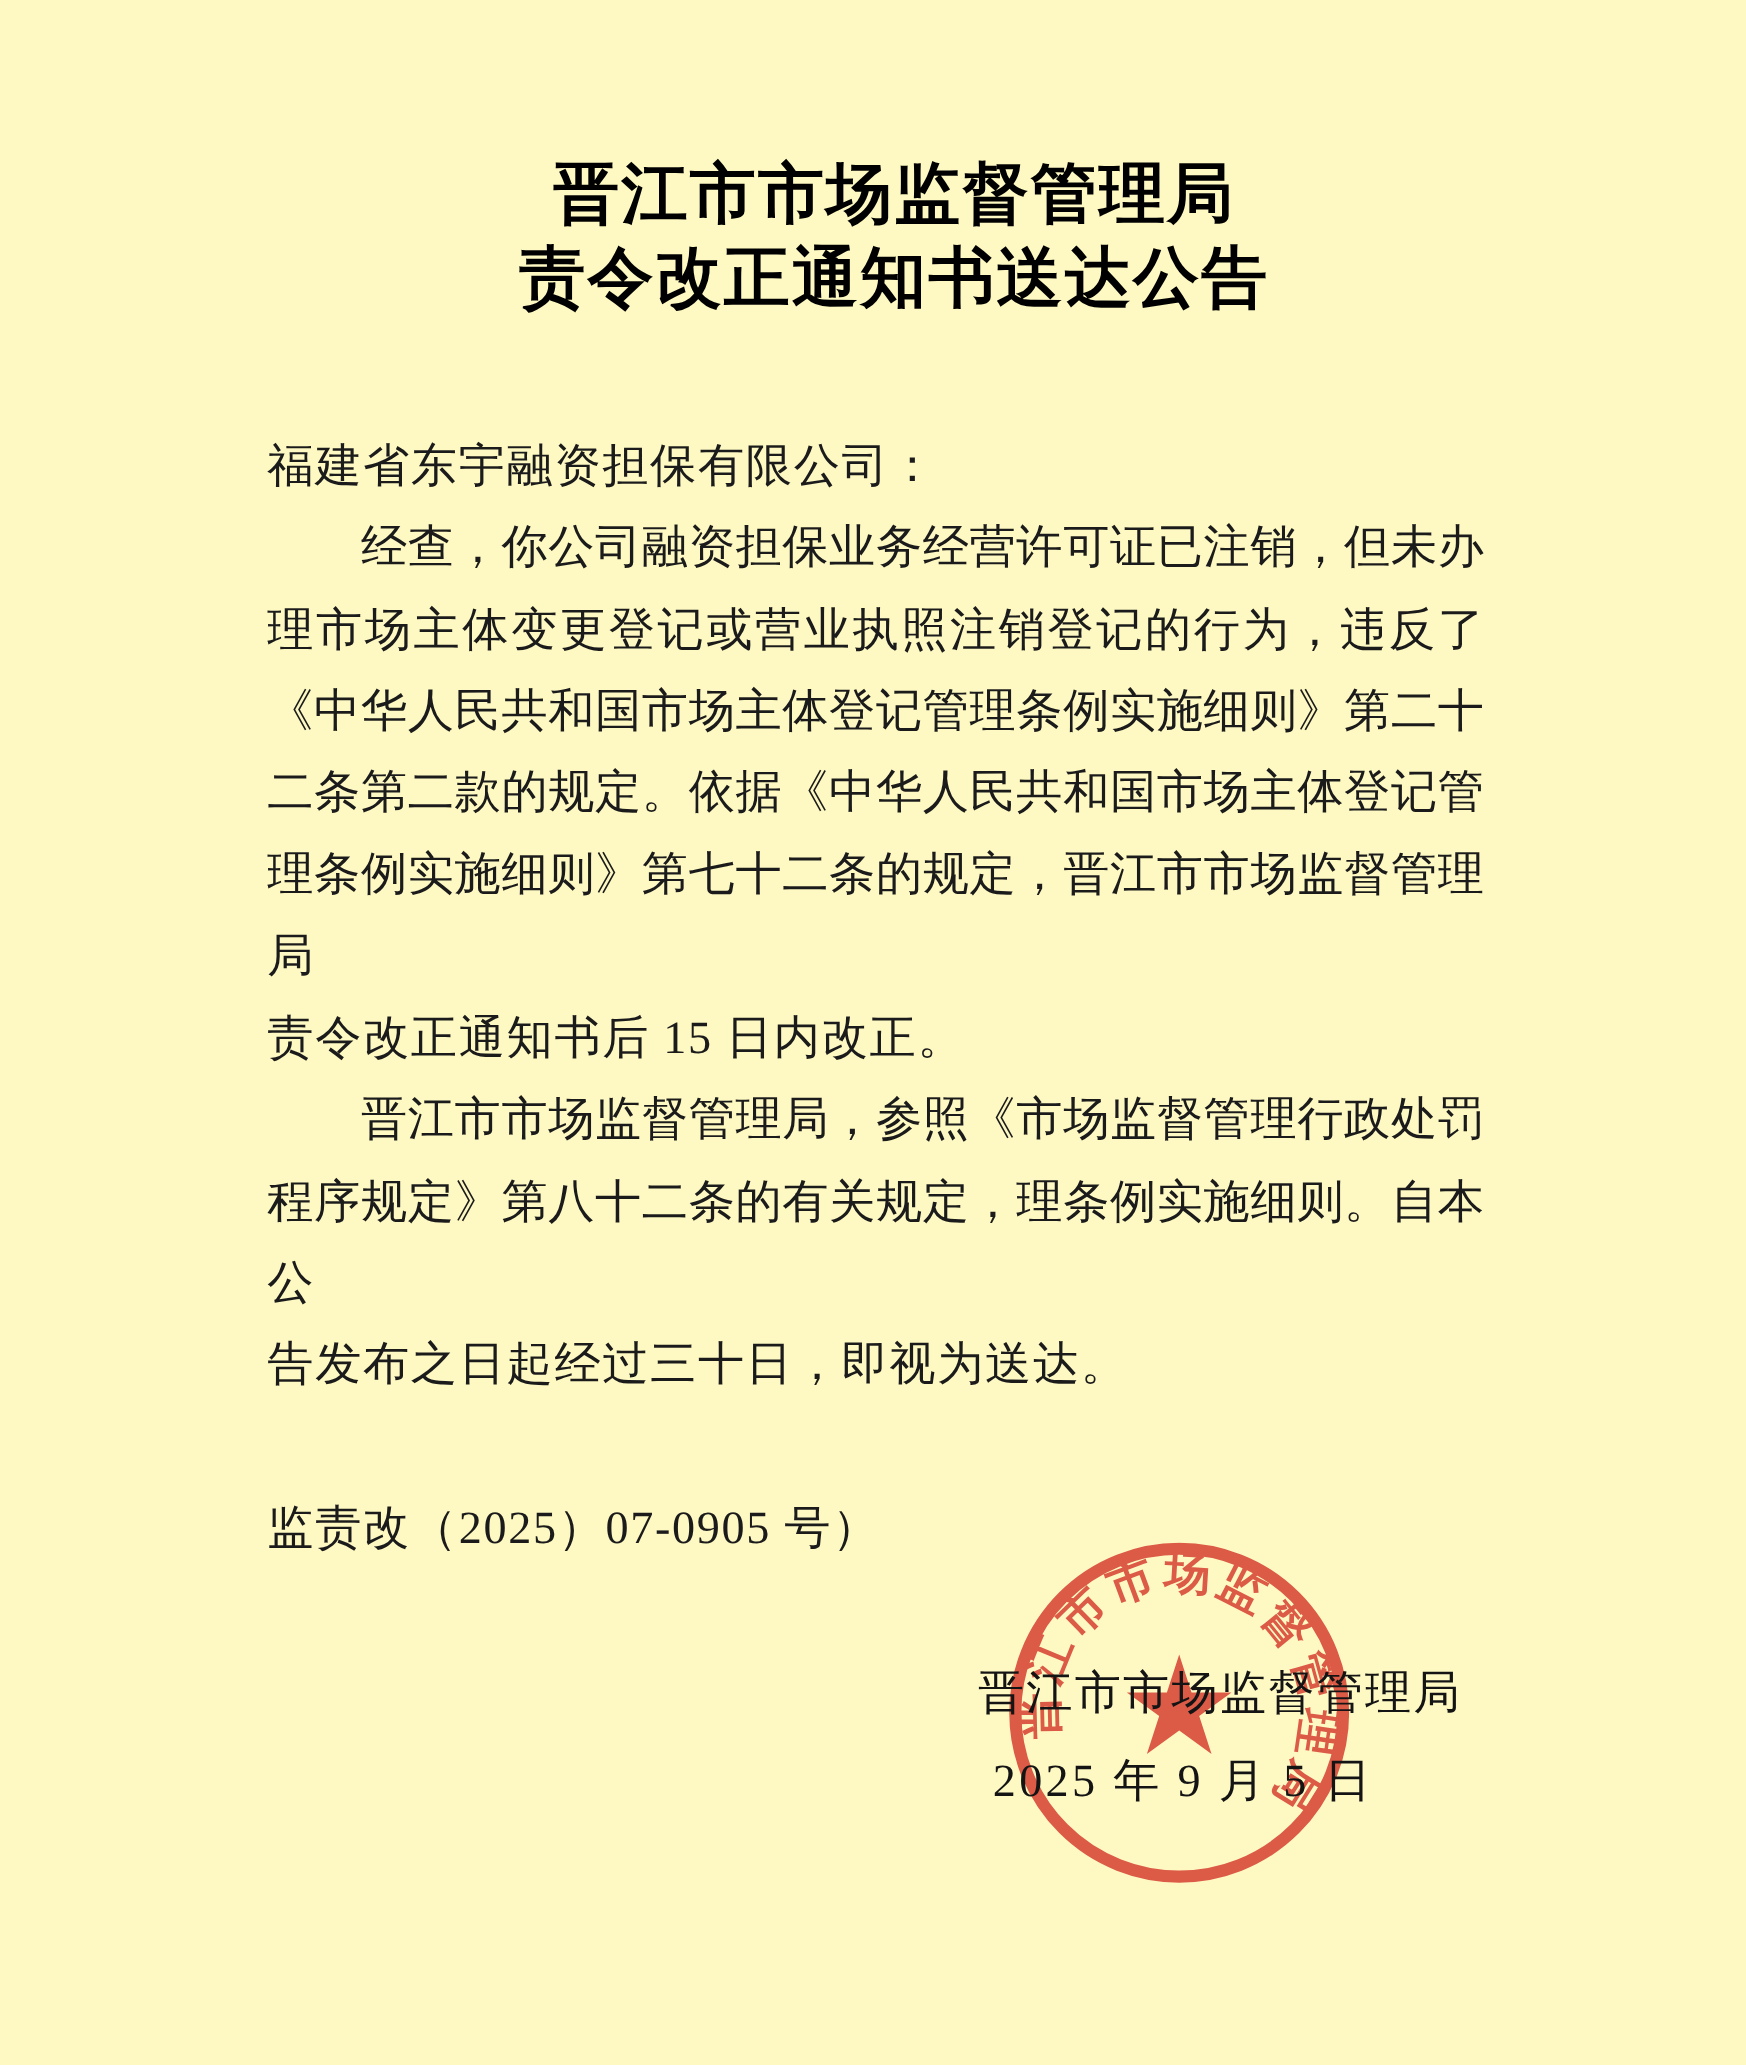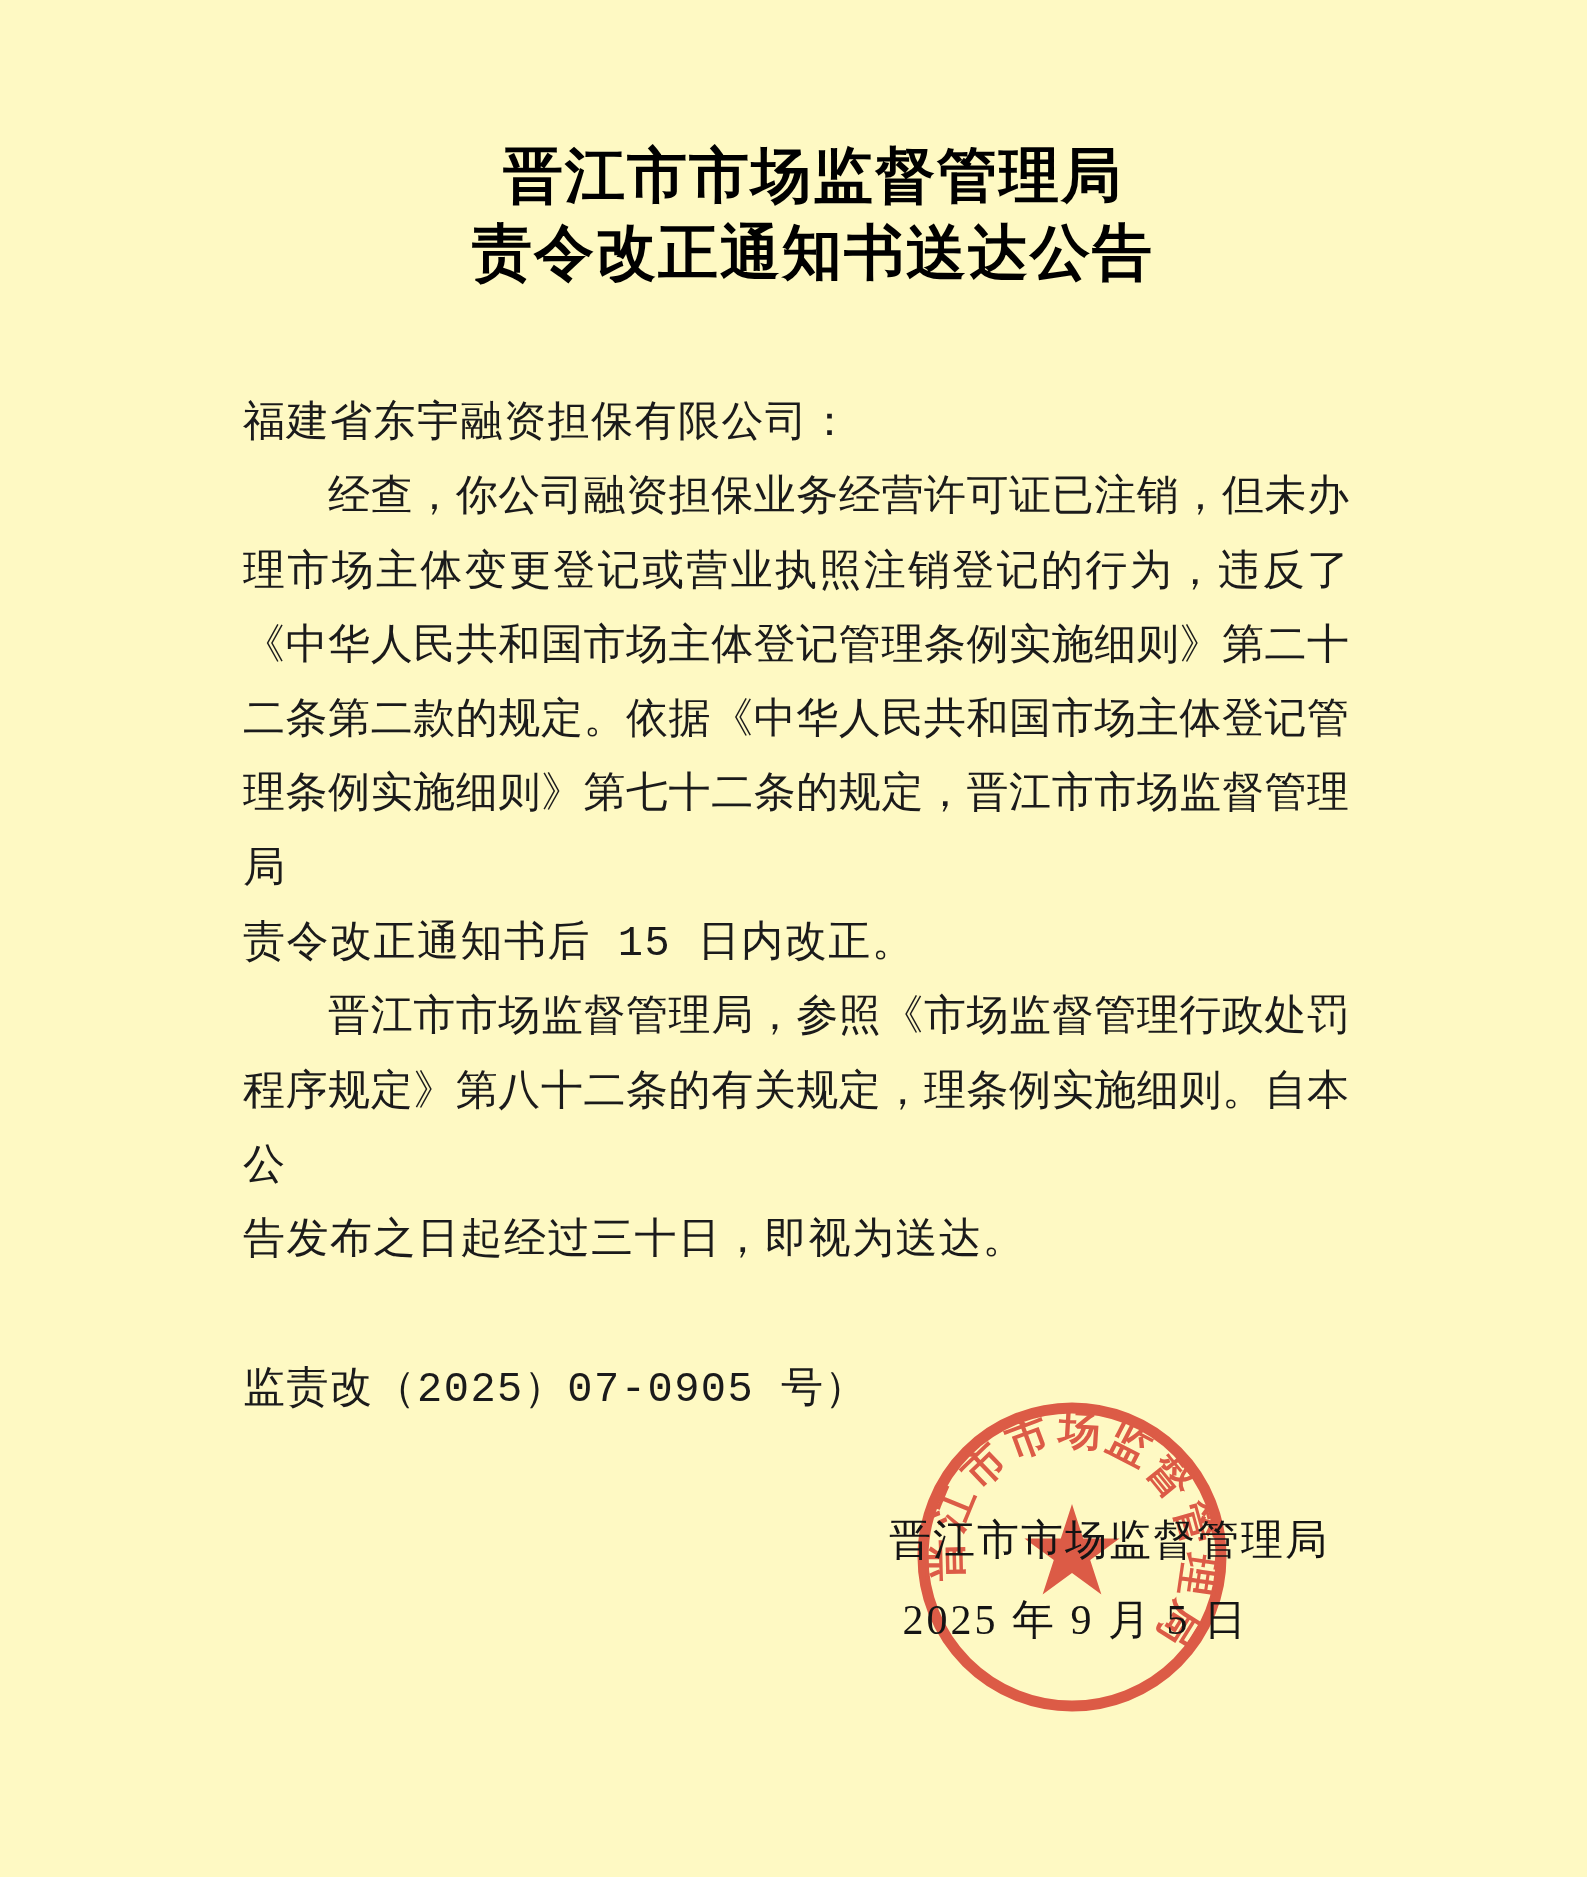--- a/index.html
+++ b/index.html
@@ -42,21 +42,20 @@
     width: 1106px;
     font-size: 42px;
     line-height: 74.3px;
     color: #1b1b1b;
     z-index: 2;
   }
   .line {
     min-height: 74.3px;
     letter-spacing: 1.5px;
     white-space: pre-wrap;
-    font-family: Liberation Mono, monospace;
   }
   .line.j {
     text-align: justify;
     text-align-last: justify;
     letter-spacing: 0;
   }
   
   .signature {
     position: absolute;
     top: 1500px;

